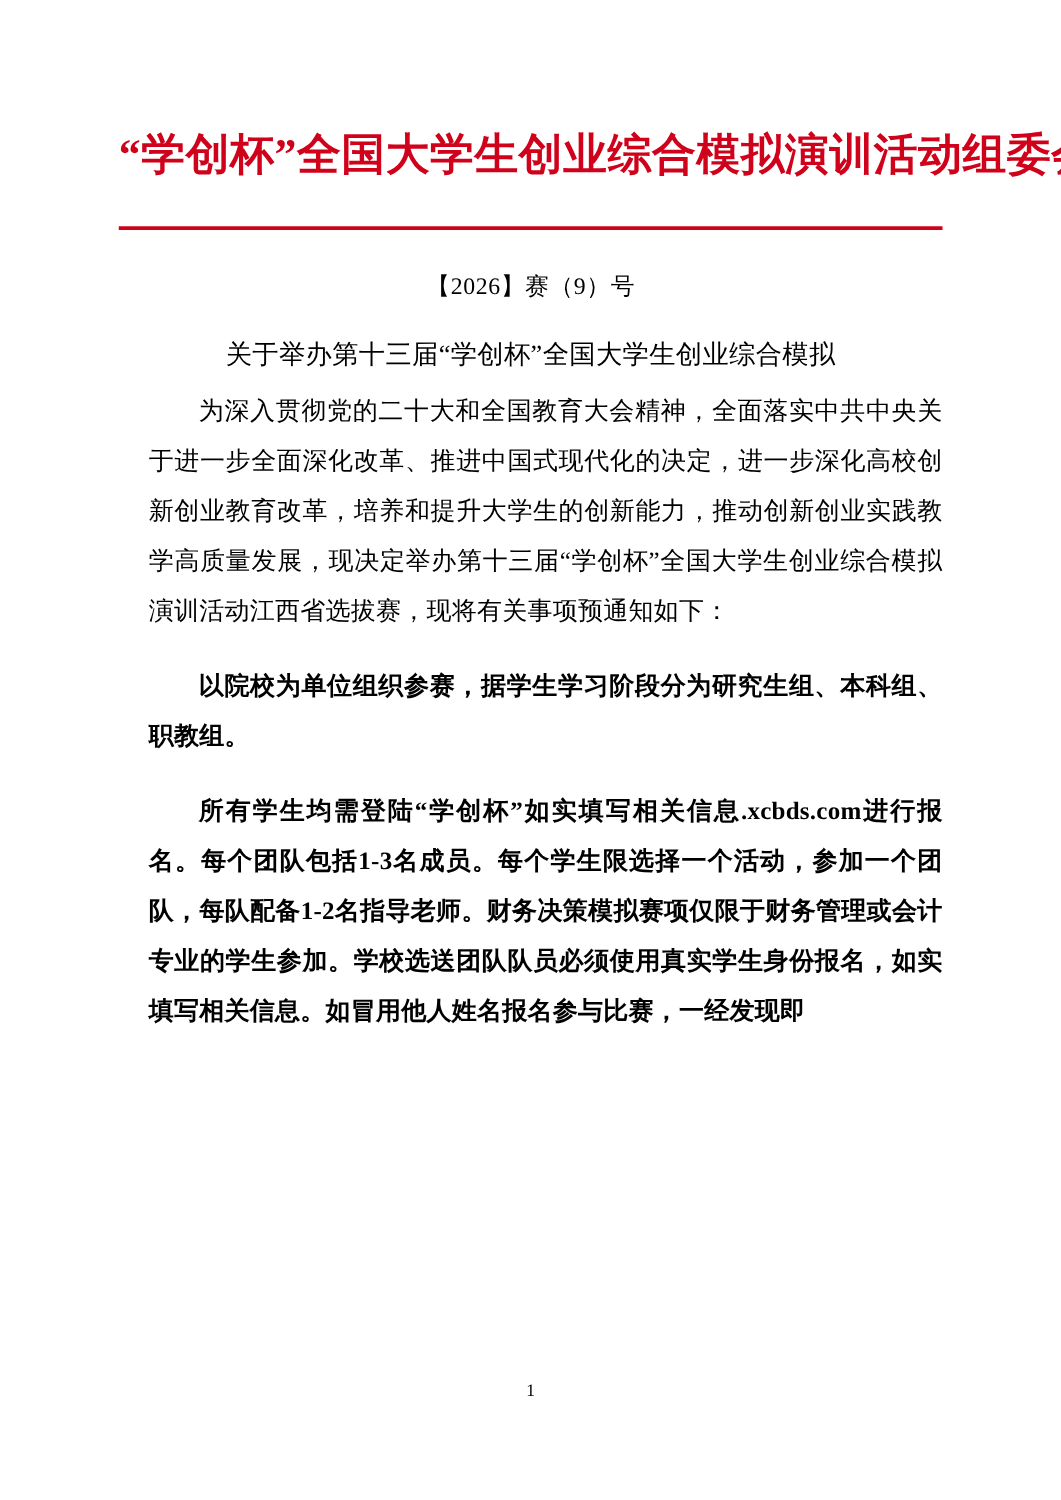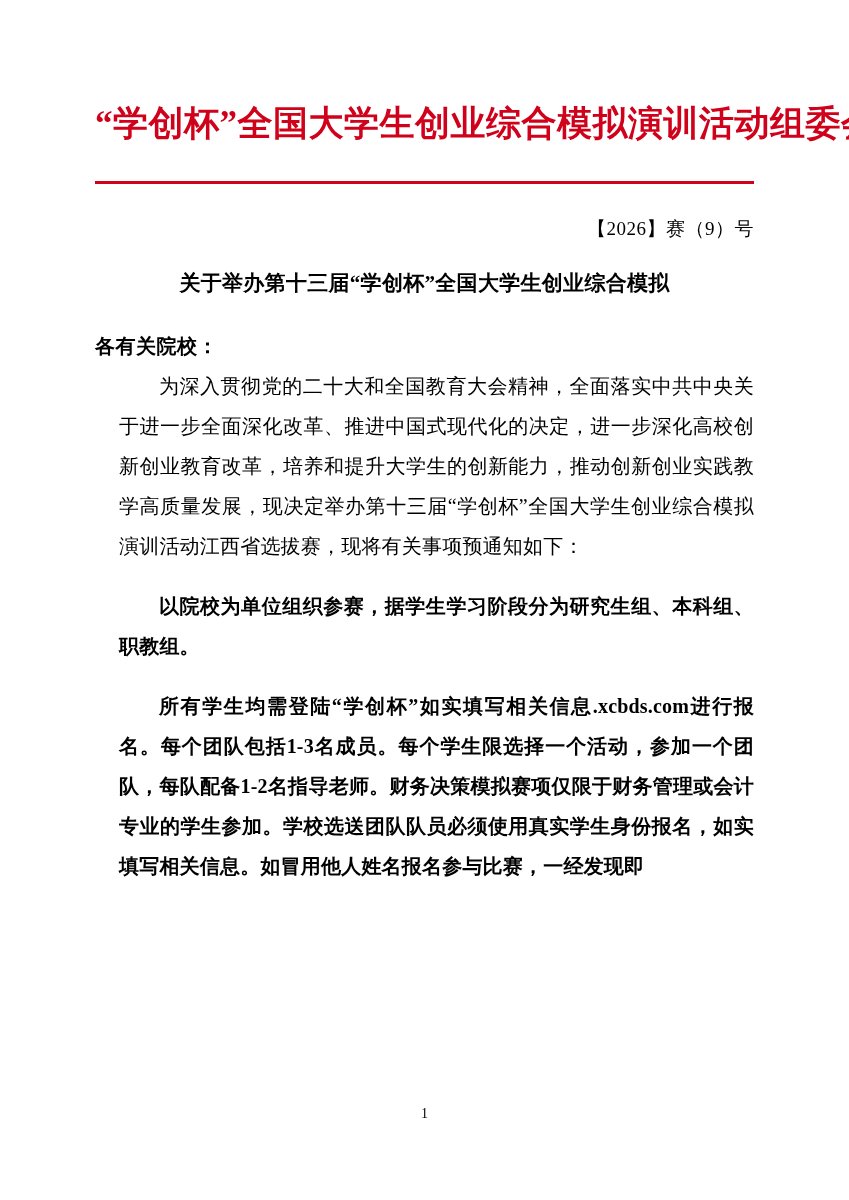--- a/index.html
+++ b/index.html
@@ -36,29 +36,29 @@
     white-space: nowrap;
   }
   .red-rule {
     margin-top: 36px;
     height: 3px;
     background: #d0021b;
     width: 100%;
   }
   .doc-number {
     margin-top: 32px;
-    text-align: right;
+    text-align: center;
     font-size: 19px;
     letter-spacing: 0.5px;
   }
   .subject {
     margin-top: 22px;
     text-align: center;
     font-size: 21px;
-    font-weight: bold;
+    font-weight: normal;
     line-height: 1.85;
     letter-spacing: 0.3px;
   }
   .subject .line {
     display: block;
   }
   .salutation {
     margin-top: 30px;
     font-size: 20px;
     font-weight: bold;
@@ -106,21 +106,20 @@
     <div class="doc-title">“学创杯”全国大学生创业综合模拟演训活动组委会</div>
     <div class="red-rule"></div>
   </div>
 
   <div class="doc-number">【2026】赛（9）号</div>
 
   <div class="subject">
     <span class="line">关于举办第十三届“学创杯”全国大学生创业综合模拟</span>
   </div>
 
-  <div class="salutation">各有关院校：</div>
 
   <div class="body-text">
     <p class="para">为深入贯彻党的二十大和全国教育大会精神，全面落实中共中央关于进一步全面深化改革、推进中国式现代化的决定，进一步深化高校创新创业教育改革，培养和提升大学生的创新能力，推动创新创业实践教学高质量发展，现决定举办第十三届“学创杯”全国大学生创业综合模拟演训活动江西省选拔赛，现将有关事项预通知如下：</p>
 
 
     <p class="para tight">以院校为单位组织参赛，据学生学习阶段分为研究生组、本科组、职教组。</p>
 
     <p class="para tight">所有学生均需登陆“学创杯”如实填写相关信息.xcbds.com进行报名。每个团队包括1-3名成员。每个学生限选择一个活动，参加一个团队，每队配备1-2名指导老师。财务决策模拟赛项仅限于财务管理或会计专业的学生参加。学校选送团队队员必须使用真实学生身份报名，如实填写相关信息。如冒用他人姓名报名参与比赛，一经发现即</p>
   </div>
 

